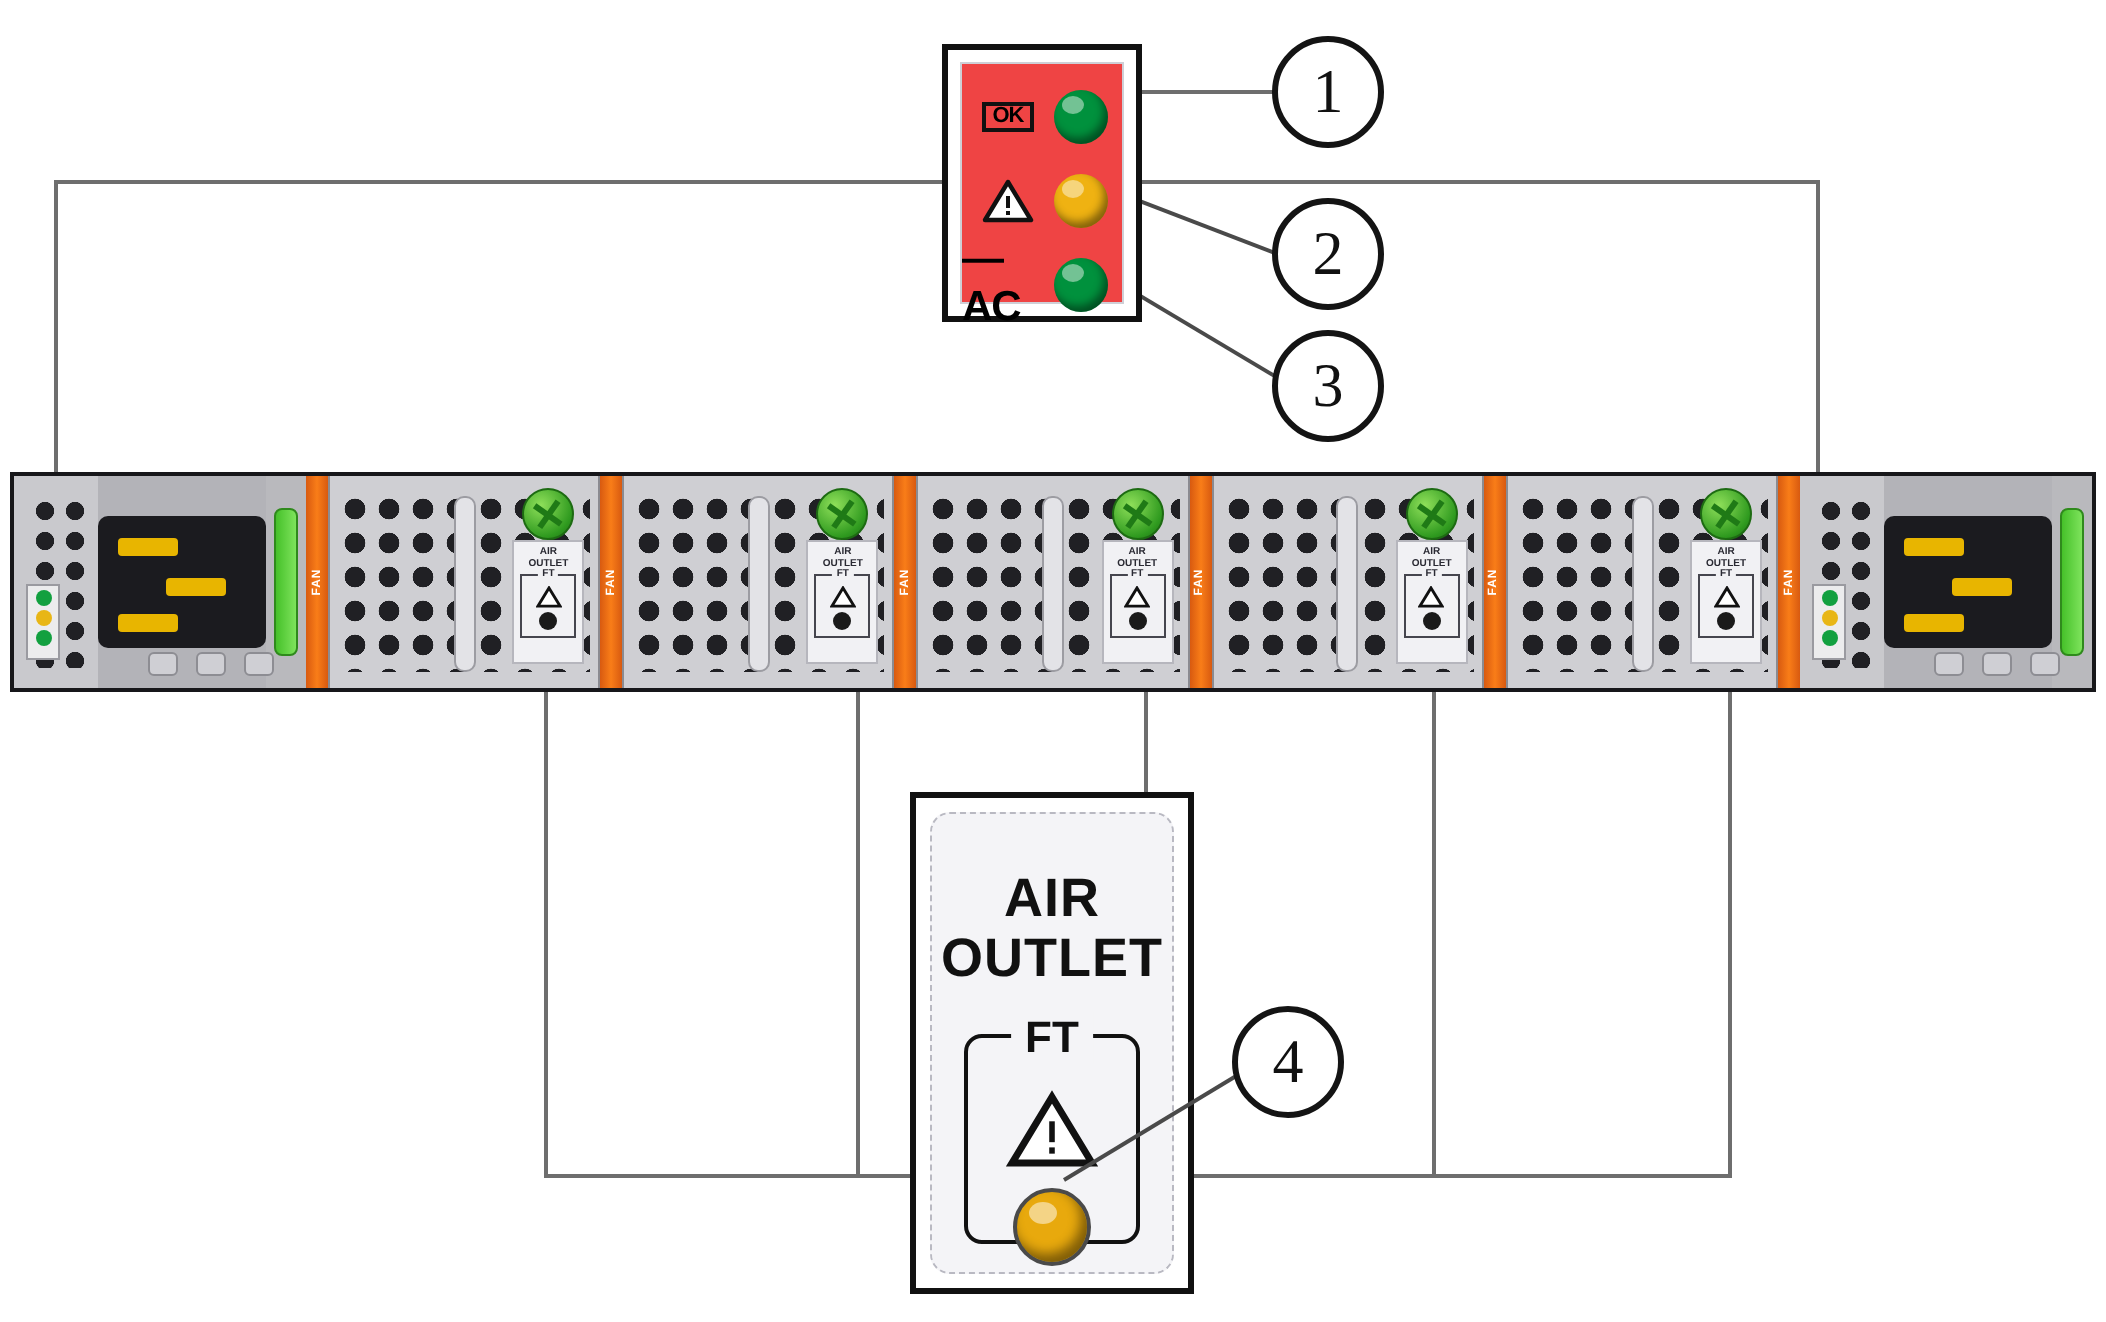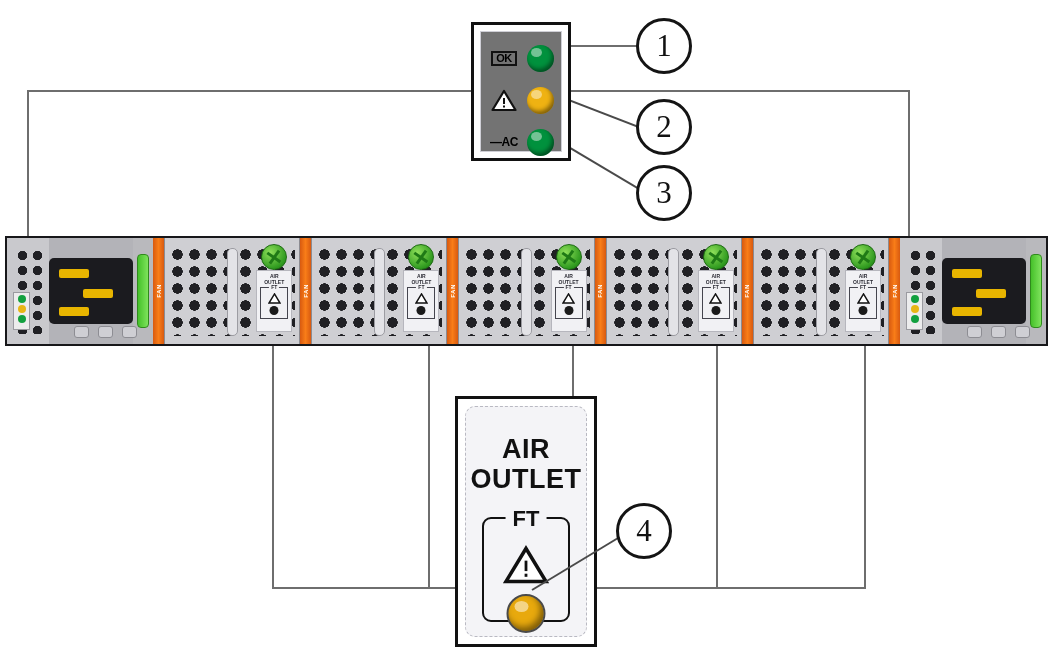--- a/index.html
+++ b/index.html
@@ -17,33 +17,33 @@
   .callout{position:absolute;width:56px;height:56px;border-radius:50%;
            background:#ffffff;border:3px solid #141414;
            display:flex;align-items:center;justify-content:center;
            font-family:"Liberation Serif",serif;font-size:31px;color:#111;
            box-sizing:border-box;z-index:40;}
 
   
   #psuPanel{position:absolute;left:471px;top:22px;width:100px;height:139px;
             background:#ffffff;border:3px solid #111;box-sizing:border-box;z-index:30;}
   #psuPanelInner{position:absolute;left:6px;top:6px;right:6px;bottom:6px;
-            background:#737373;border:1px solid #cfcfd6;box-sizing:border-box;}
+            background:#ef4444;border:1px solid #cfcfd6;box-sizing:border-box;}
   .ledRow{position:absolute;left:0;width:100%;height:40px;display:flex;
           align-items:center;}
   .ledSym{width:46px;display:flex;align-items:center;justify-content:center;}
   .led{width:27px;height:27px;border-radius:50%;position:relative;
        box-shadow:inset -2px -3px 4px rgba(0,0,0,.45);}
   .led::after{content:"";position:absolute;left:4px;top:3px;width:11px;height:9px;
        border-radius:50%;background:rgba(255,255,255,.45);}
   .led.green{background:#00913d;}
   .led.amber{background:#efb212;}
   .okBox{border:2.5px solid #111;padding:0px 3px;font-size:11px;font-weight:bold;
          letter-spacing:-.5px;line-height:11px;font-family:"Liberation Sans",sans-serif;}
-  .acTxt{font-size:12px;font-weight:bold;letter-spacing:-.5px;}
+  .acTxt{font-size:21px;font-weight:bold;letter-spacing:-.5px;}
 
   
   #ftPanel{position:absolute;left:455px;top:396px;width:142px;height:251px;
            background:#ffffff;border:3px solid #111;box-sizing:border-box;z-index:30;}
   #ftInner{position:absolute;left:7px;top:7px;right:7px;bottom:7px;
            background:#f4f4f7;border:1px dashed #b9b9c2;border-radius:10px;
            box-sizing:border-box;}
   #ftTitle{position:absolute;left:0;top:27px;width:100%;text-align:center;
            font-size:27px;font-weight:bold;color:#111;line-height:30px;
            letter-spacing:.5px;}

